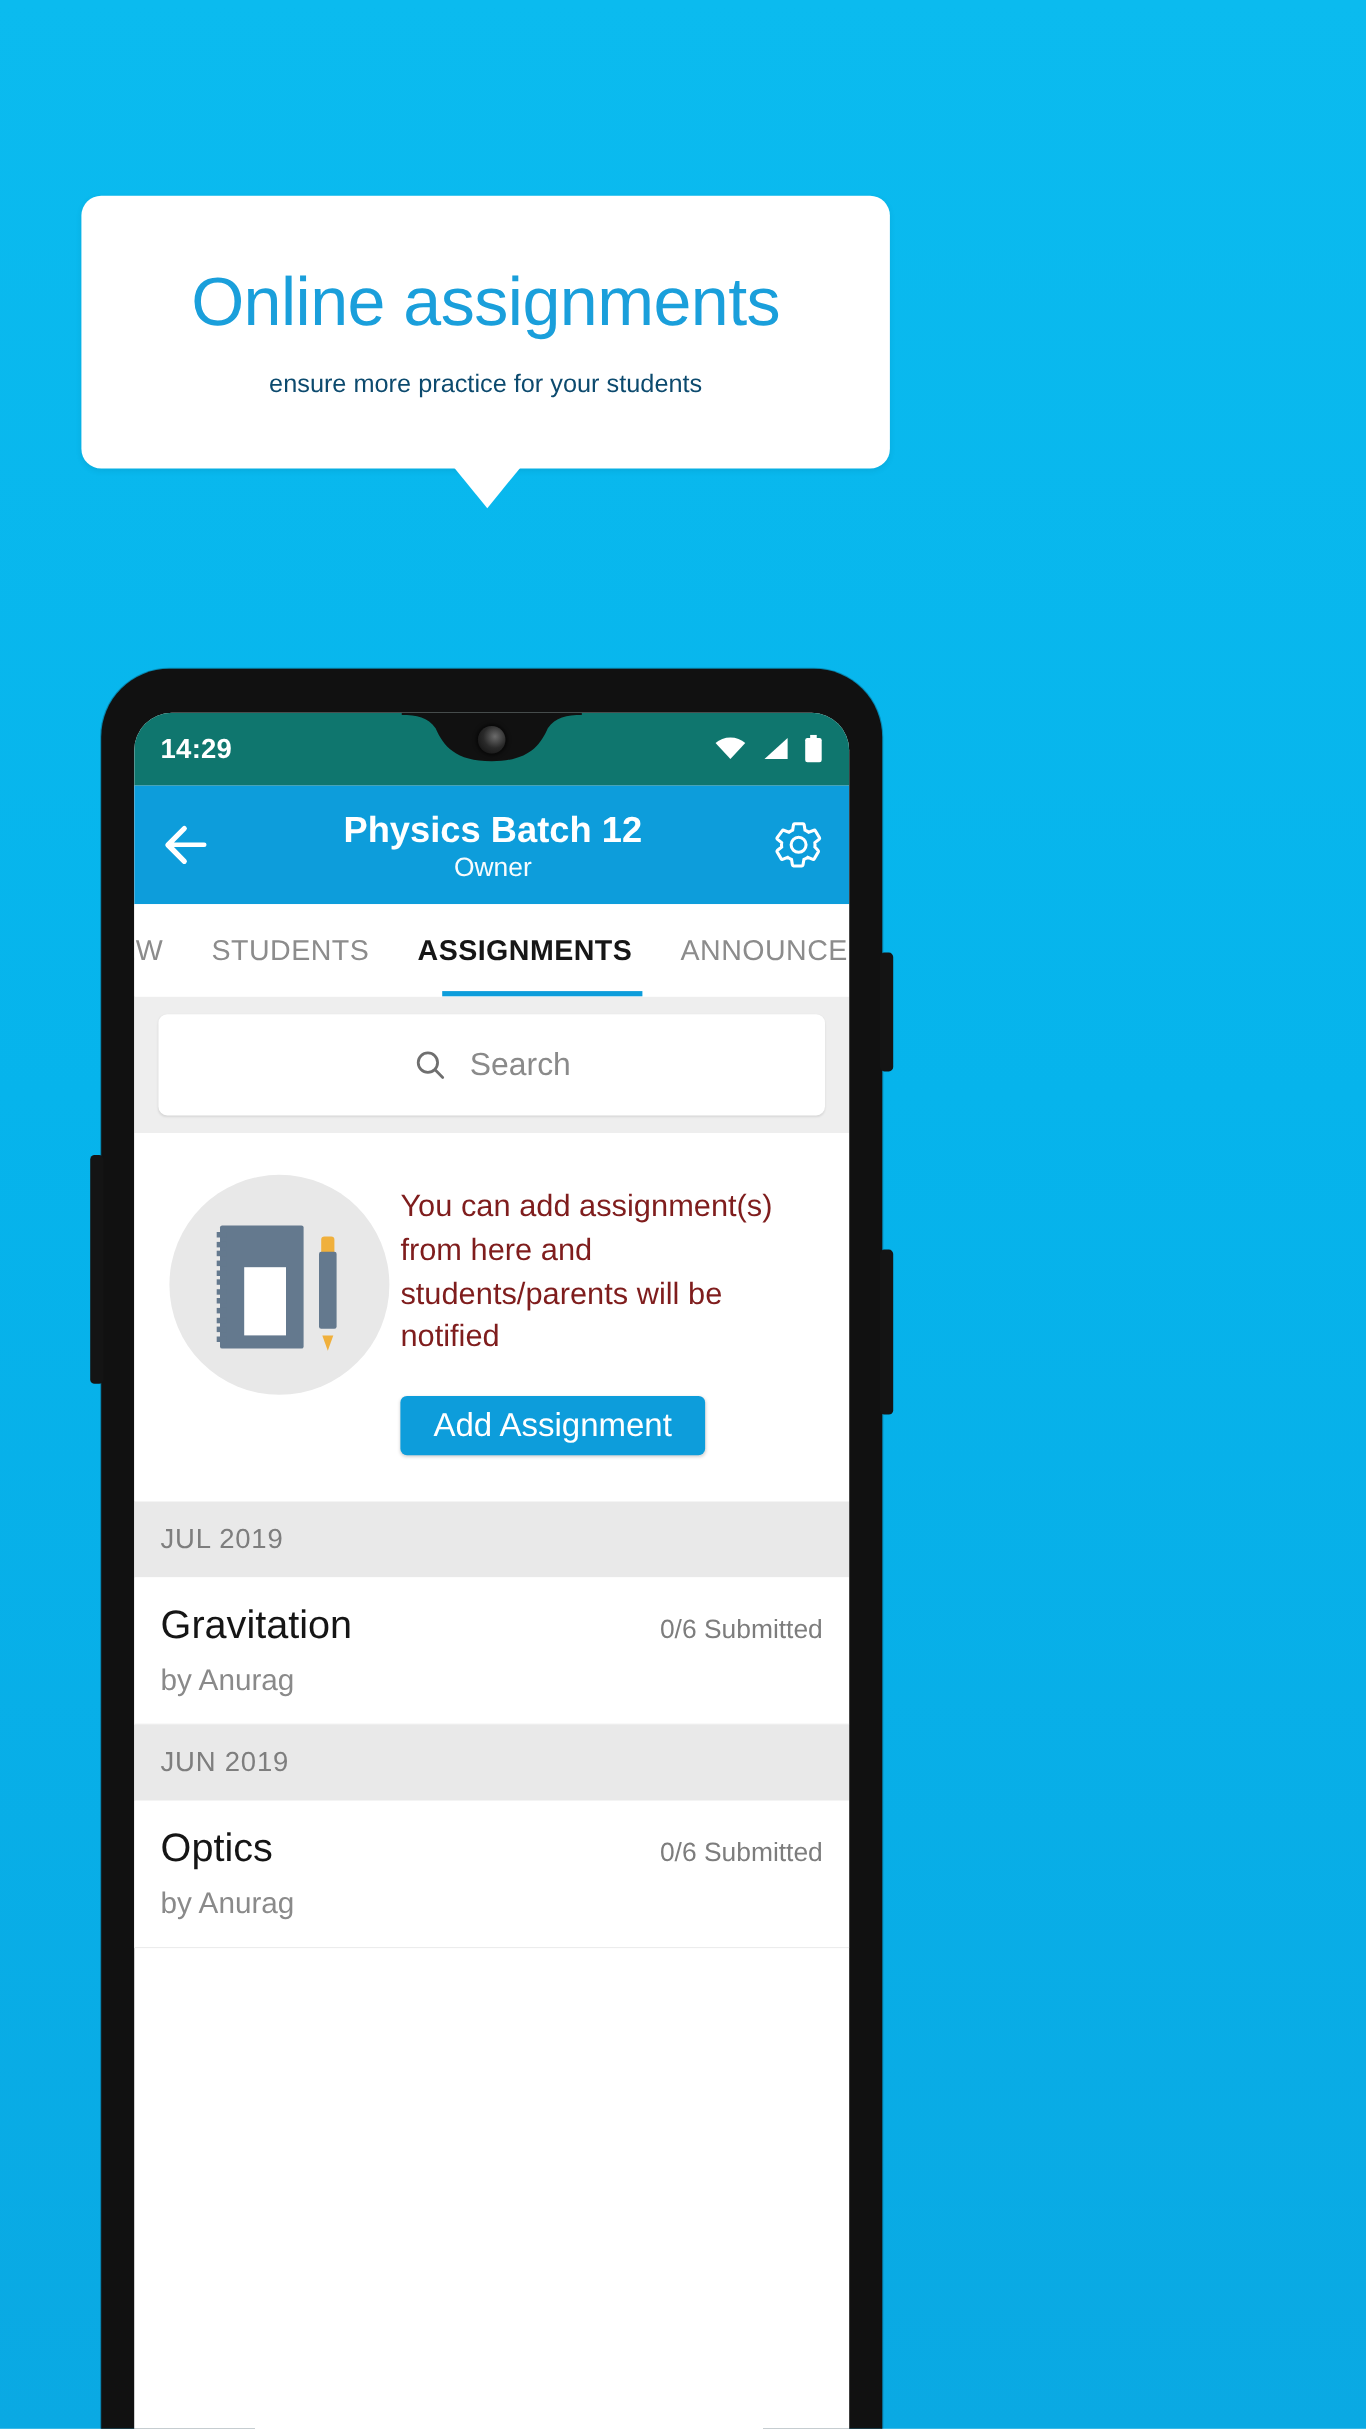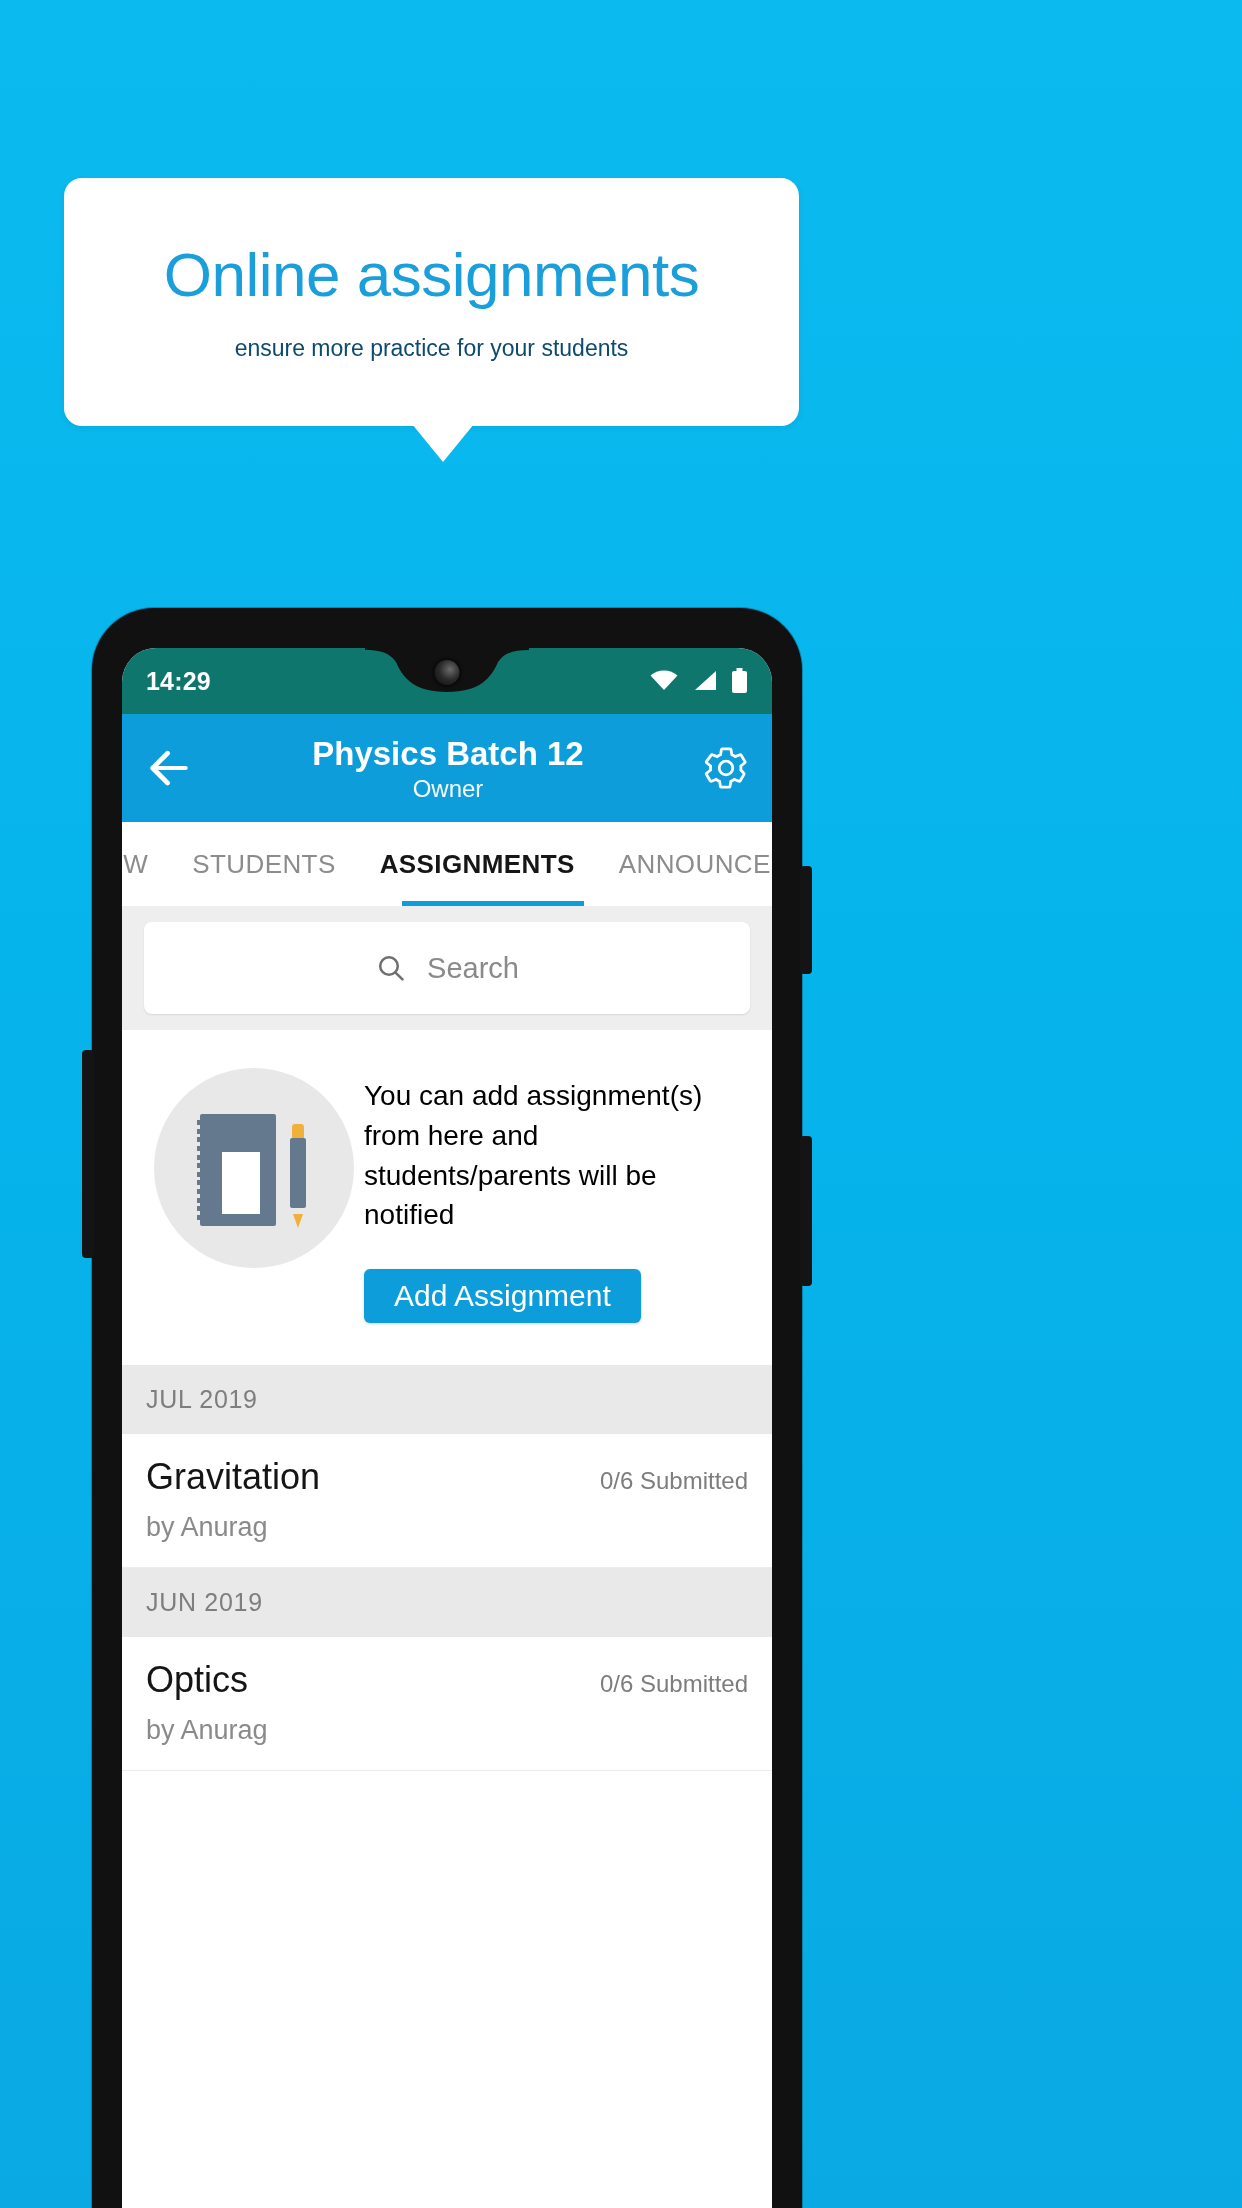--- a/index.html
+++ b/index.html
@@ -9,21 +9,21 @@
     overflow:hidden;
   }
   body {
     background: linear-gradient(180deg, #0bbbef 0%, #06b4ec 45%, #0aa9e3 100%);
     position:relative;
   }
 
   
   .callout {
     position:absolute;
-    left:64px; top:178px;
+    left:74px; top:178px;
     width:735px; height:248px;
     background:#ffffff;
     border-radius:18px;
     display:flex; flex-direction:column;
     align-items:center; justify-content:center;
     box-shadow:0 2px 6px rgba(0,0,0,0.07);
   }
   .callout-title {
     font-size:62px;
     color:#1a9fdb;
@@ -231,21 +231,21 @@
     left:136px; top:56px;
     width:16px; height:104px;
   }
   .pen-body { position:absolute; left:0; top:14px; width:16px; height:70px; background:#64798e; border-radius:2px; }
   .pen-cap  { position:absolute; left:2px; top:0;  width:12px; height:20px; background:#f0b03c; border-radius:3px 3px 0 0; }
   .pen-tip  { position:absolute; left:3px; bottom:0; width:0; height:0; border-left:5px solid transparent; border-right:5px solid transparent; border-top:14px solid #f0b03c; }
 
   .empty-right { flex:1 1 auto; padding-top:14px; }
   .empty-text {
     font-size:28px;
-    color:#000000;
+    color:#7f1d1d;
     line-height:1.42;
   }
   .add-btn {
     margin-top:34px;
     display:inline-block;
     background:#0d9ddb;
     color:#ffffff;
     font-size:30px;
     padding:10px 30px;
     border-radius:6px;

